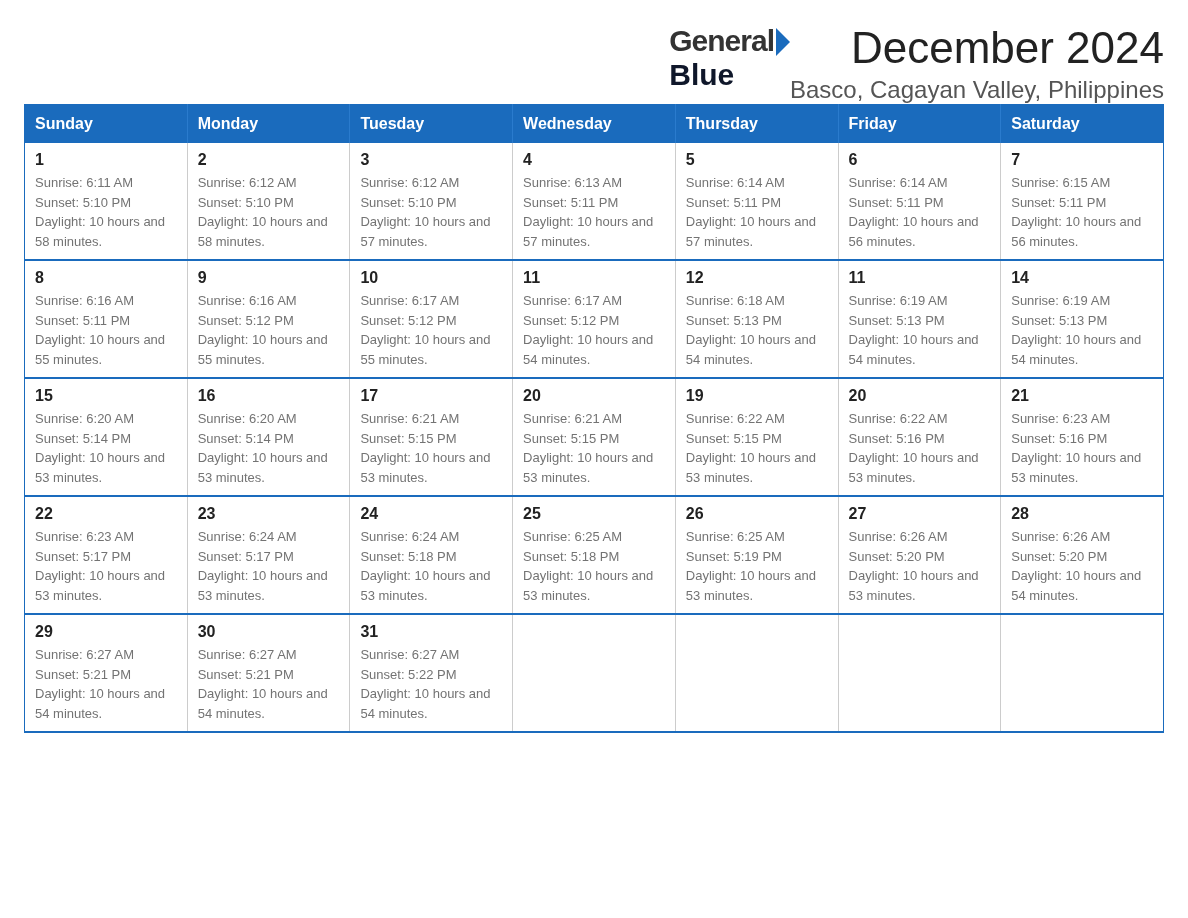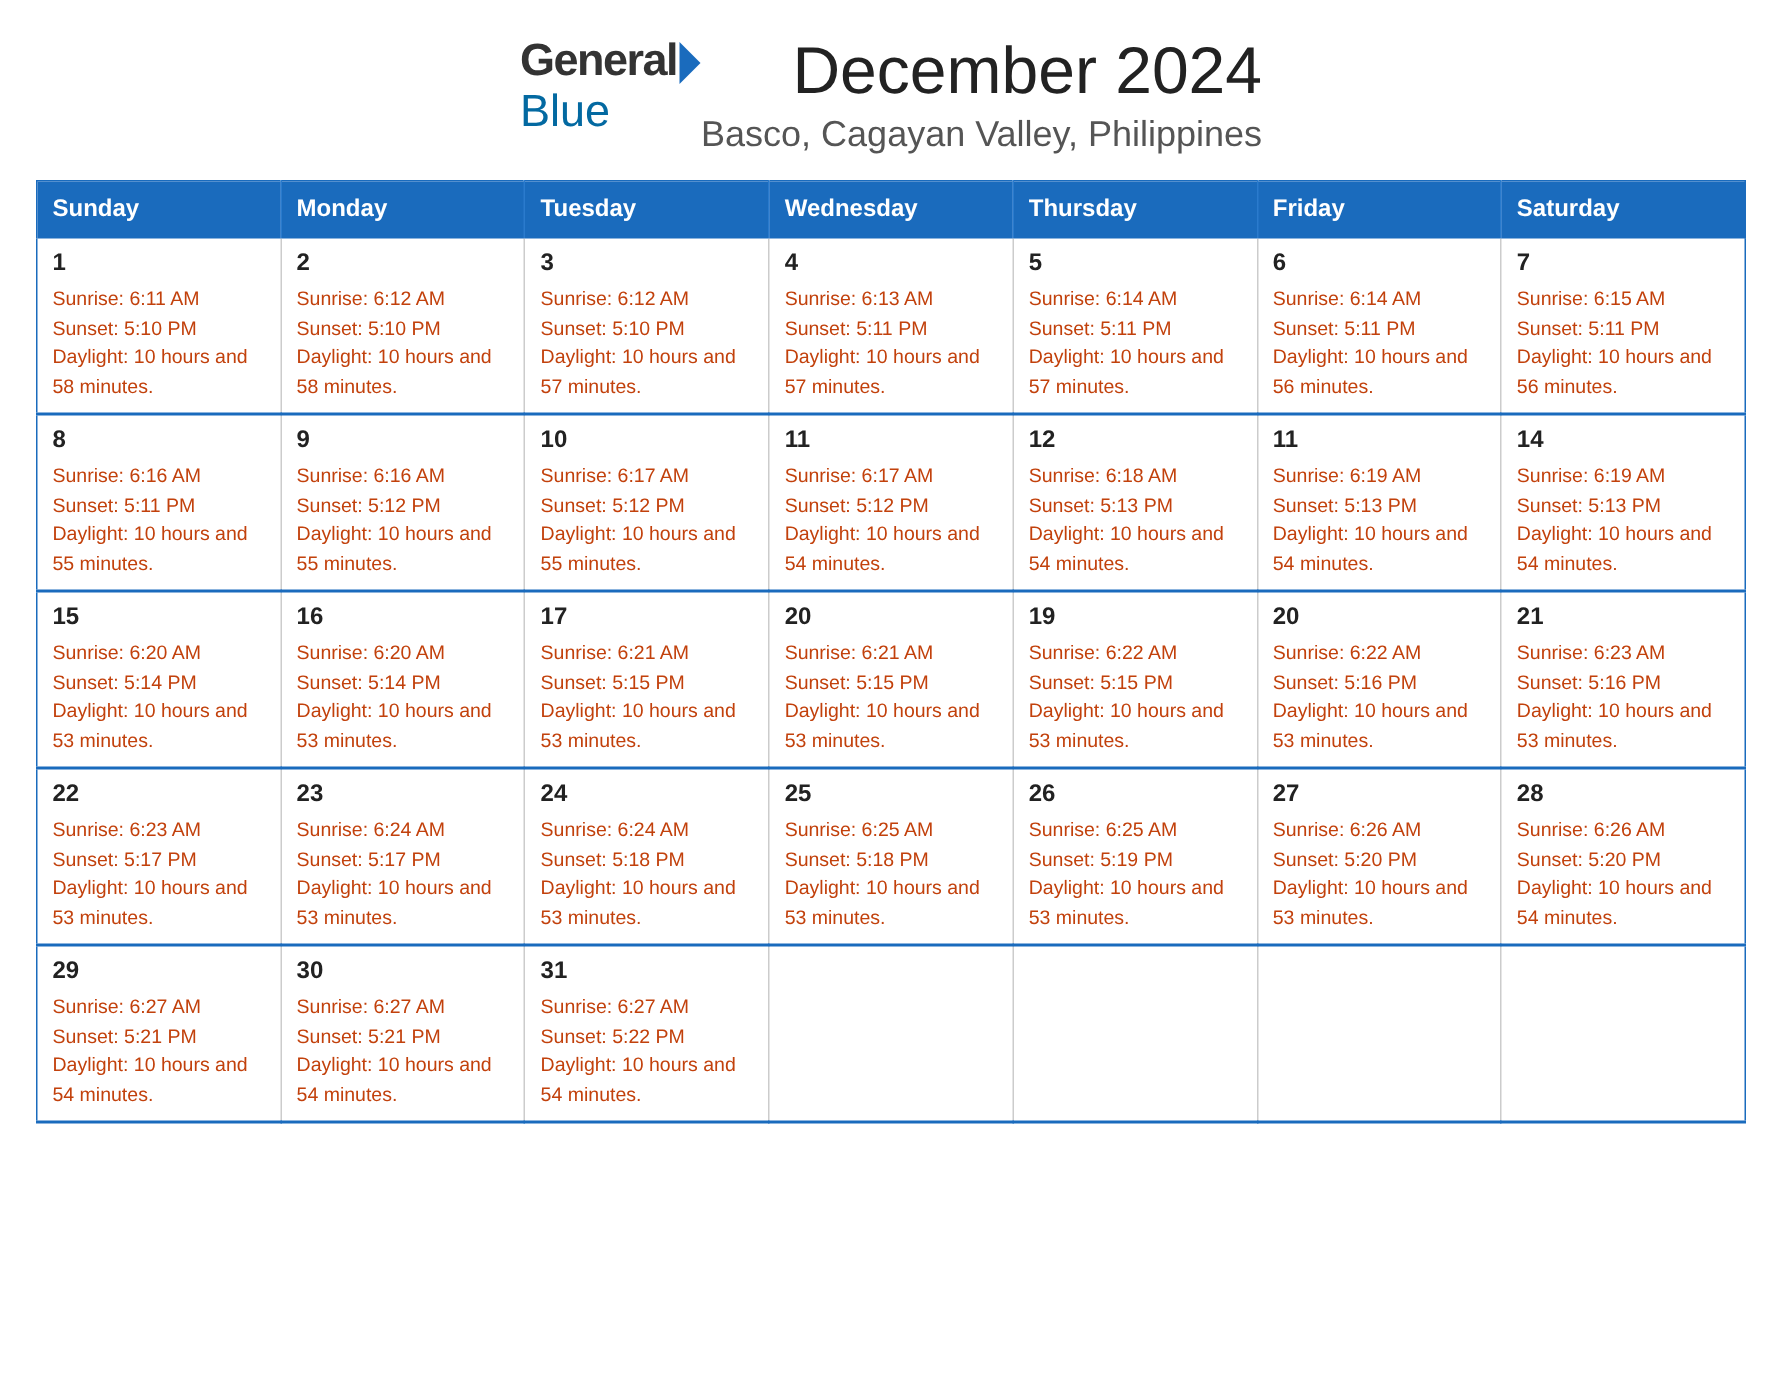--- a/index.html
+++ b/index.html
@@ -5,23 +5,23 @@
     * { box-sizing: border-box; margin: 0; padding: 0; }
     body {
       font-family: Arial, sans-serif;
       background: #fff;
       padding: 24px;
       width: 1188px;
       min-height: 918px;
     }
     .header {
       display: flex;
-      justify-content: center;
+      justify-content: flex-end;
       align-items: flex-start;
-      margin-bottom: 16px;
+      margin-bottom: 0;
     }
     .title-section {
       text-align: right;
     }
     .month-title {
       font-size: 44px;
       font-weight: normal;
       color: #222;
       line-height: 1.1;
     }
@@ -66,21 +66,21 @@
     }
     .day-num {
       font-size: 16px;
       font-weight: bold;
       display: block;
       margin-bottom: 4px;
     }
     .day-info {
       font-size: 13px;
       line-height: 1.5;
-      color: #c2410c;
+      color: #737373;
     }
     .empty-cell {
       background: #fff;
     }
     .logo-wrapper {
       display: flex;
       flex-direction: column;
     }
     .logo-top {
       display: flex;
@@ -97,22 +97,22 @@
       width: 0;
       height: 0;
       border-left: 14px solid #1a6bbd;
       border-top: 14px solid transparent;
       border-bottom: 14px solid transparent;
       margin-left: 2px;
       margin-top: 2px;
     }
     .logo-b {
       font-size: 30px;
-      font-weight: normal;
-      color: #0369a1;
+      font-weight: bold;
+      color: #0f172a;
       margin-top: 0px;
     }
   </style>
 </head>
 <body>
 
 <div class="header">
   <div class="logo-wrapper">
     <div class="logo-top">
       <span class="logo-g">General</span>

